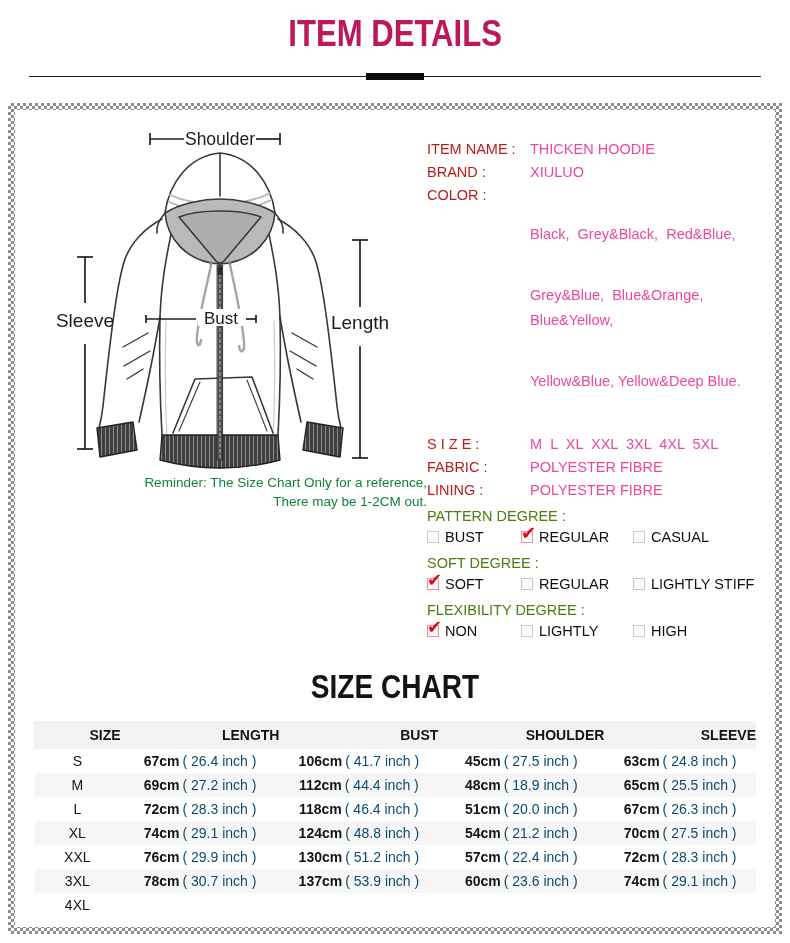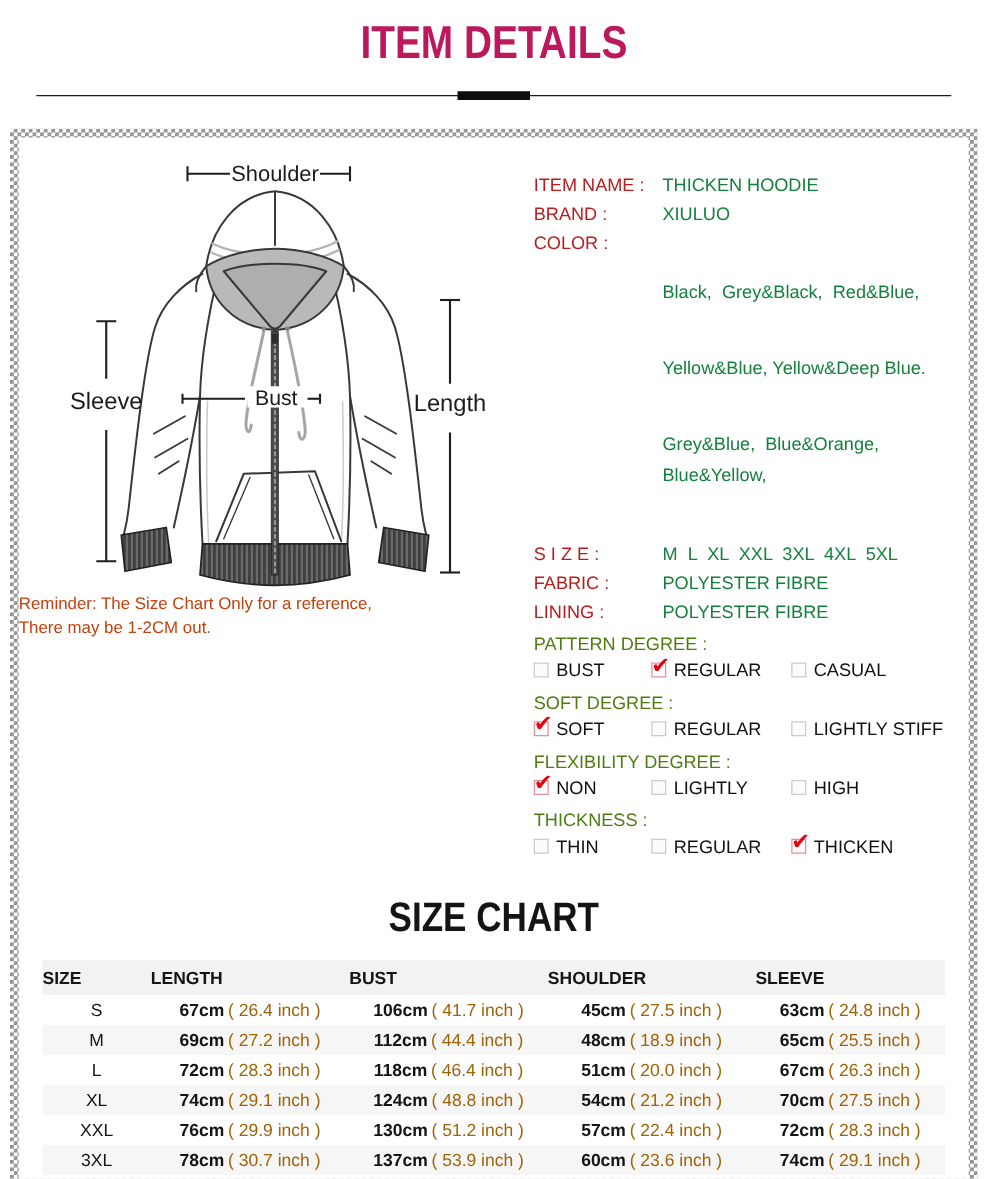--- a/index.html
+++ b/index.html
@@ -28,26 +28,26 @@
       linear-gradient(45deg,#8d8d8d 25%,#ffffff 25%,#ffffff 75%,#8d8d8d 75%);
     background-position:0 0, 3px 3px;
     background-size:6px 6px;
   }
   .box-inner { background:#fff; padding:2px 0 10px; }
 
   
   .top-section { display:flex; }
   .diagram-col { width:412px; flex-shrink:0; }
   svg.hoodie { display:block; margin:4px 0 0 12px; }
-  .diagram-reminder { text-align:left; font-size:13.5px; line-height:1.38; color:#c2410c; margin-top:-2px; }
+  .diagram-reminder { text-align:right; font-size:13.5px; line-height:1.38; color:#15803d; margin-top:-2px; }
 
   .specs-col { flex:1; padding:28px 8px 0 0; font-size:14.5px; }
   .spec-row { display:flex; margin-bottom:5px; line-height:18px; }
   .spec-label { width:103px; flex-shrink:0; font-weight:400; color:#b91c1c; white-space:pre; }
-  .spec-value { white-space:pre-wrap; color:#15803d; }
+  .spec-value { white-space:pre-wrap; color:#ec4899; }
   .spec-value .vline { line-height:25px; }
 
   .group { margin-top:9px; }
   .group-label { font-weight:400; line-height:17px; color:#4d7c0f; }
   .group-options { margin-top:4px; line-height:17px; white-space:nowrap; }
   .option { display:inline-block; }
   .option:nth-child(1) { width:94px; }
   .option:nth-child(2) { width:112px; }
   .cb {
     display:inline-block; width:12px; height:12px;
@@ -63,31 +63,31 @@
 
   
   .size-chart-title {
     margin:28px 0 0; text-align:center; font-size:33px; font-weight:700;
     color:#141414; line-height:38px;
   }
   .size-chart-title .condensed { display:inline-block; transform:scaleX(0.85); transform-origin:center; white-space:pre; }
   table.size-table { width:722px; margin:15px auto 0; border-collapse:collapse; }
   .size-table th {
     background:#f2f2f2; font-size:14px; font-weight:700; color:#141414;
-    padding:6px 0; text-align:left;
+    padding:6px 0; text-align:right;
   }
   .size-table th:nth-child(1){ width:12%; }
   .size-table th:nth-child(2){ width:22%; }
   .size-table th:nth-child(3){ width:22%; }
   .size-table th:nth-child(4){ width:23%; }
   .size-table th:nth-child(5){ width:21%; }
   .size-table td { text-align:center; font-size:14px; padding:4px 0; color:#141414; }
   .size-table tbody tr:nth-child(even){ background:#f6f6f6; }
   .cm { font-weight:700; }
-  .inch { color:#a16207; margin-left:3px; }
+  .inch { color:#0c4a6e; margin-left:3px; }
 </style>
 </head>
 <body>
 
 <div class="header">
   <h1 class="page-title"><span class="condensed">ITEM DETAILS</span></h1>
   <div class="title-divider">
     <span class="divider-block"></span>
   </div>
 </div>
@@ -215,22 +215,22 @@
           <span class="spec-value">THICKEN HOODIE</span>
         </div>
         <div class="spec-row">
           <span class="spec-label">BRAND :</span>
           <span class="spec-value">XIULUO</span>
         </div>
         <div class="spec-row">
           <span class="spec-label">COLOR :</span>
           <span class="spec-value">
             <span class="vline" style="display:block">Black,  Grey&amp;Black,  Red&amp;Blue,</span>
+            <span class="vline" style="display:block">Grey&amp;Blue,  Blue&amp;Orange, Blue&amp;Yellow,</span>
             <span class="vline" style="display:block">Yellow&amp;Blue, Yellow&amp;Deep Blue.</span>
-            <span class="vline" style="display:block">Grey&amp;Blue,  Blue&amp;Orange, Blue&amp;Yellow,</span>
           </span>
         </div>
         <div class="spec-row">
           <span class="spec-label">S I Z E :</span>
           <span class="spec-value">M  L  XL  XXL  3XL  4XL  5XL</span>
         </div>
         <div class="spec-row">
           <span class="spec-label">FABRIC :</span>
           <span class="spec-value">POLYESTER FIBRE</span>
         </div>
@@ -249,26 +249,20 @@
           <div class="group-label">SOFT DEGREE :</div>
           <div class="group-options">
             
           <span class="option"><span class="cb checked"></span><span>SOFT</span></span><span class="option"><span class="cb"></span><span>REGULAR</span></span><span class="option"><span class="cb"></span><span>LIGHTLY STIFF</span></span></div>
         </div>
         <div class="group">
           <div class="group-label">FLEXIBILITY DEGREE :</div>
           <div class="group-options">
             
           <span class="option"><span class="cb checked"></span><span>NON</span></span><span class="option"><span class="cb"></span><span>LIGHTLY</span></span><span class="option"><span class="cb"></span><span>HIGH</span></span></div>
-        </div>
-        <div class="group">
-          <div class="group-label">THICKNESS :</div>
-          <div class="group-options">
-            
-          <span class="option"><span class="cb"></span><span>THIN</span></span><span class="option"><span class="cb"></span><span>REGULAR</span></span><span class="option"><span class="cb checked"></span><span>THICKEN</span></span></div>
         </div>
       </div>
     </div>
 
     <h2 class="size-chart-title"><span class="condensed">SIZE CHART</span></h2>
 
     <table class="size-table">
       <thead>
         <tr>
 

